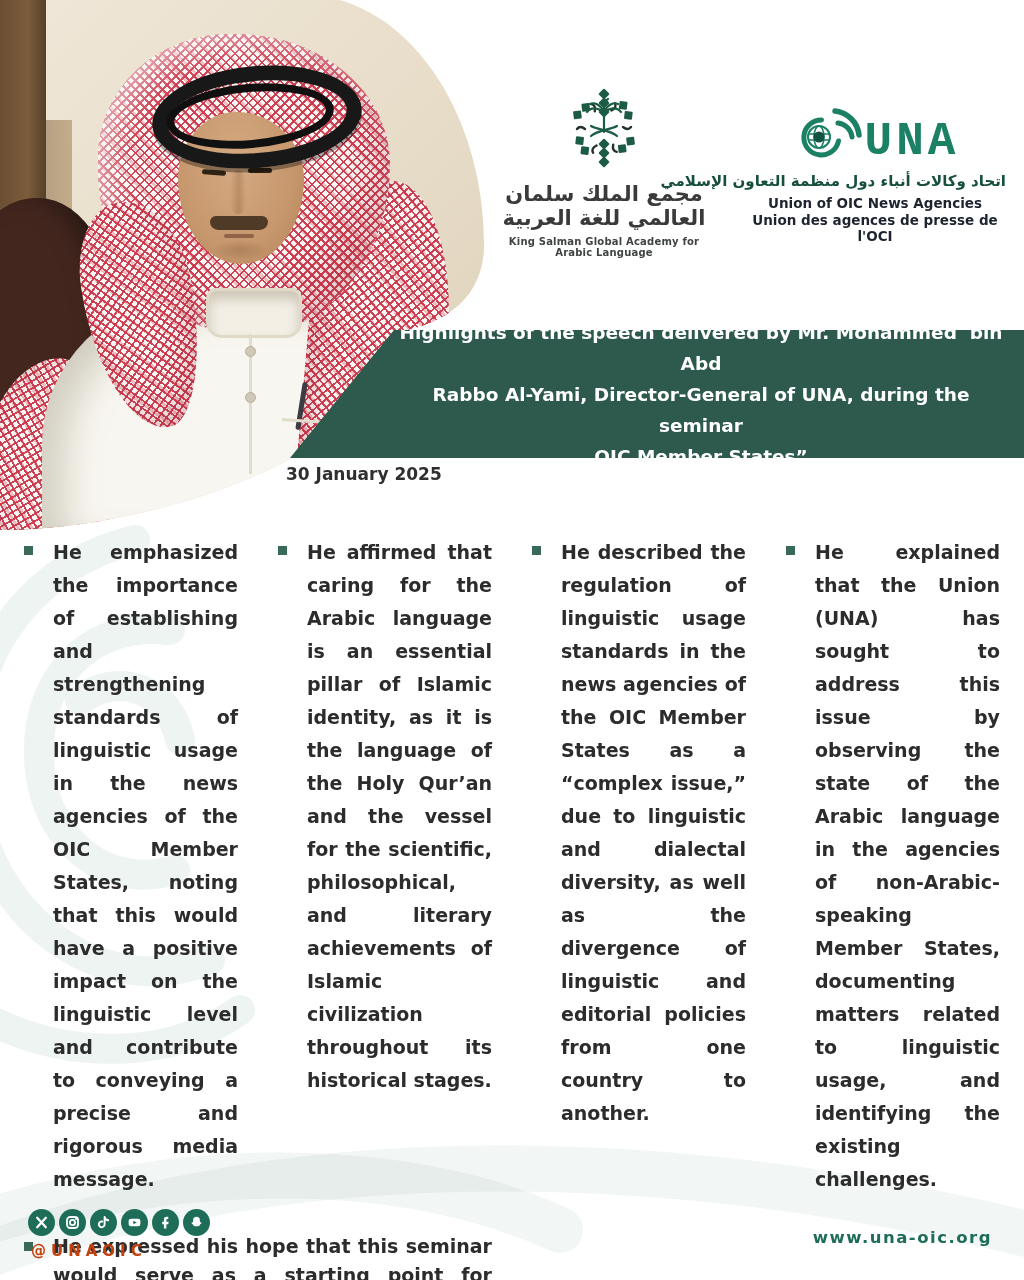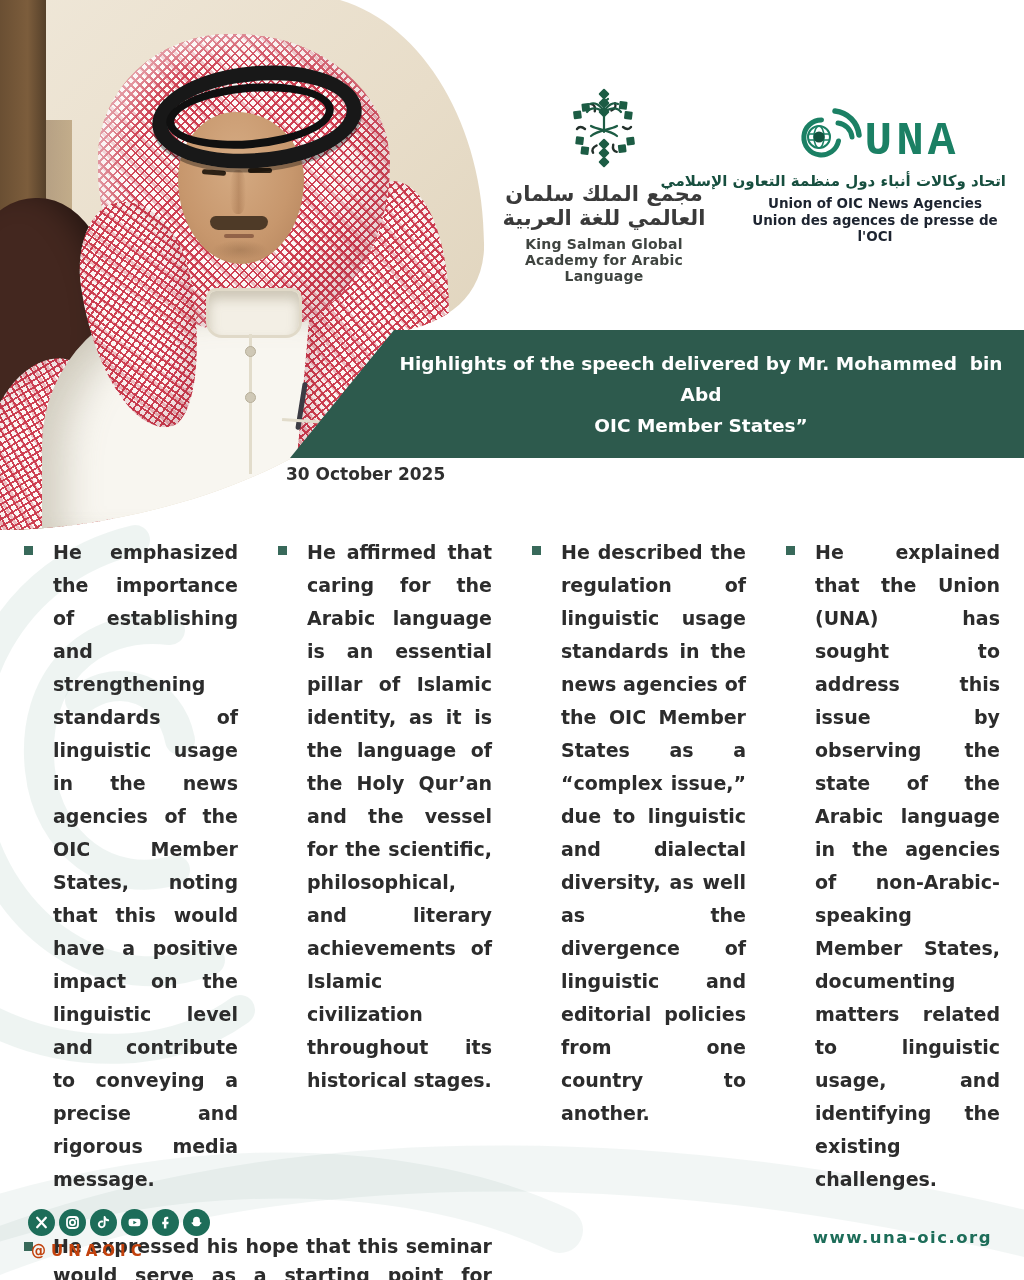--- a/index.html
+++ b/index.html
@@ -58,21 +58,21 @@
   .btn{position:absolute;width:9px;height:9px;border-radius:50%;background:#cfc8b6;border:1px solid #b6ae99;}
   .btn.b1{left:245px;top:346px;} .btn.b2{left:245px;top:392px;}
   .pen{position:absolute;left:299px;top:382px;width:5px;height:48px;background:#3c3c44;transform:rotate(9deg);border-radius:2px;}
   .pocket{position:absolute;left:282px;top:420px;width:60px;height:3px;background:#e2dccb;transform:rotate(4deg);}
 
   
   .logos{position:absolute;left:498px;top:82px;right:18px;display:flex;z-index:3;}
   .ksgaal{width:216px;text-align:center;}
   .ksgaal .orn{margin:0 auto;}
   .ks-ar{direction:rtl;color:#3a3a3a;font-weight:700;font-size:21px;line-height:24px;margin-top:8px;}
-  .ks-en{color:#3f4440;font-weight:700;font-size:14px;margin-top:6px;letter-spacing:.2px;}
+  .ks-en{color:#3f4440;font-weight:700;font-size:10px;margin-top:6px;letter-spacing:.2px;}
   .una{margin-left:34px;width:262px;text-align:center;}
   .una-top{display:flex;align-items:flex-end;justify-content:center;margin-top:14px;font-family:Liberation Mono, monospace;}
   .una-word{color:#1b8064;font-weight:800;font-size:46px;letter-spacing:4px;line-height:40px;margin-left:2px;}
   .una-ar{direction:rtl;color:#174f3f;font-weight:700;font-size:15px;margin-top:10px;white-space:nowrap;}
   .una-en{color:#1d2430;font-weight:700;font-size:13.5px;margin-top:5px;}
   .una-fr{color:#1d2430;font-weight:700;font-size:13.5px;margin-top:1px;}
 
   
   .banner{position:absolute;left:290px;top:330px;width:734px;height:128px;background:#2d5a4d;z-index:4;
     clip-path:polygon(104px 0,100% 0,100% 100%,0 100%);
@@ -217,24 +217,25 @@
         <span class="una-word">UNA</span>
       </div>
       <div class="una-ar">اتحاد وكالات أنباء دول منظمة التعاون الإسلامي</div>
       <div class="una-en">Union of OIC News Agencies</div>
       <div class="una-fr">Union des agences de presse de l'OCI</div>
     </div>
   </div>
 
   <div class="banner">
     <div class="banner-line">Highlights of the speech delivered by Mr. Mohammed  bin Abd</div>
+    <div class="banner-line">Rabbo Al-Yami, Director-General of UNA, during the seminar</div>
     <div class="banner-line">OIC Member States”</div>
   </div>
 
-  <div class="date">30 October 2025</div>
+  <div class="date">30 January 2025</div>
 
   <div class="main">
     <div class="bullet">
       <span class="sq"></span>
       <p>He emphasized the importance of establishing and strengthening standards of linguistic usage in the news agencies of the OIC Member States, noting that this would have a positive impact on the linguistic level and contribute to conveying a precise and rigorous media message.</p>
     </div>
     <div class="bullet">
       <span class="sq"></span>
       <p>He affirmed that caring for the Arabic language is an essential pillar of Islamic identity, as it is the language of the Holy Qur’an and the vessel for the scientific, philosophical, and literary achievements of Islamic civilization throughout its historical stages.</p>
     </div>

